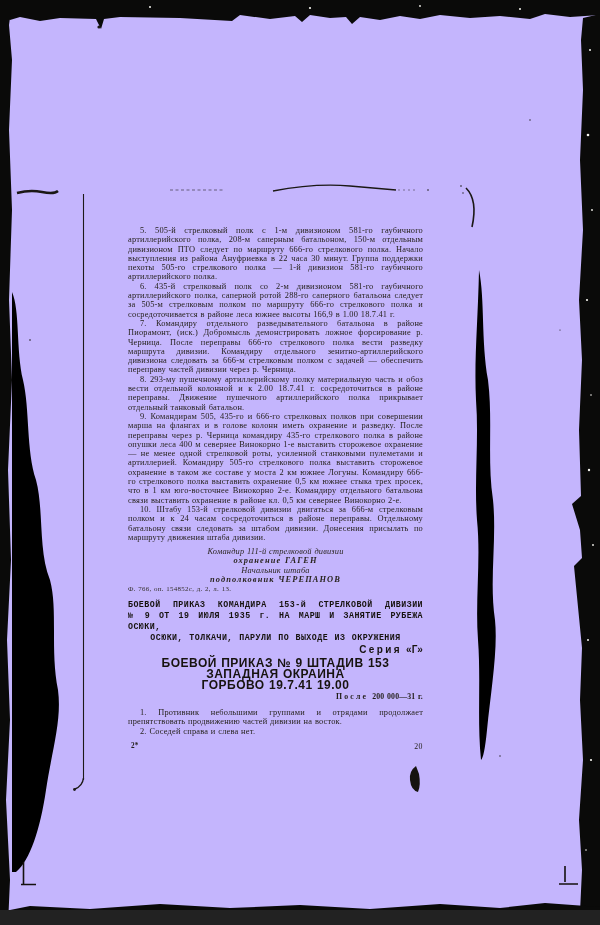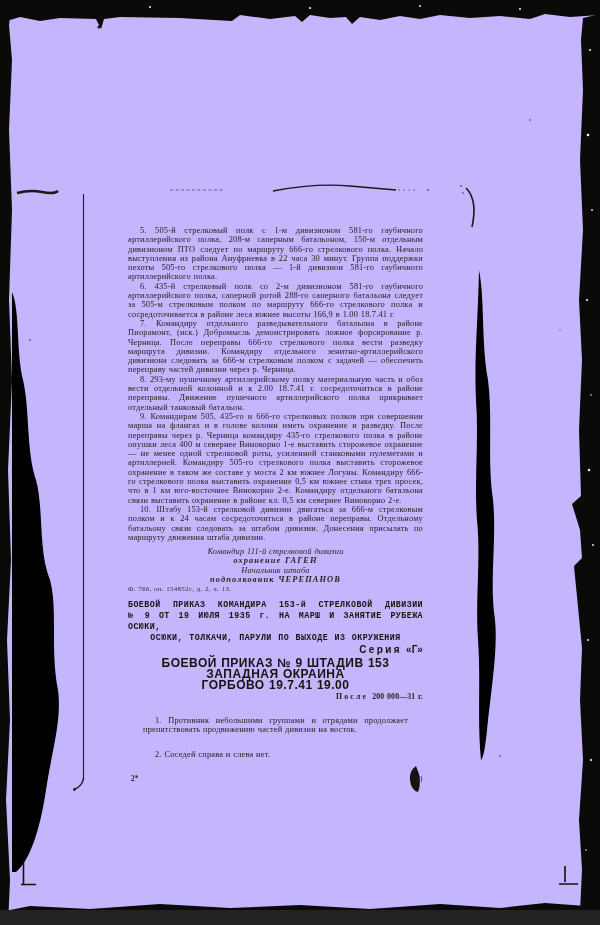--- a/index.html
+++ b/index.html
@@ -26,21 +26,21 @@
   .cline{text-align:center;text-align-last:center;}
   .rline{text-align:right;}
   .seriya{margin-top:2px;font-family:"Liberation Sans",sans-serif;font-weight:700;
     font-size:10px;line-height:9px;color:#17130f;}
   .seriya .spaced{letter-spacing:2.4px;margin-right:4px;}
   .order-sub{margin-top:4px;font-family:"Liberation Sans",sans-serif;font-weight:700;
     font-size:12px;line-height:10.8px;letter-spacing:.5px;color:#17130f;}
   .karta{margin-top:1px;font-size:7.8px;line-height:9px;font-weight:700;color:#221e19;}
   .karta .spaced{letter-spacing:2.2px;margin-right:4px;}
   .items{margin-top:7px;}
-  .items p{margin:15px;text-indent:12px;line-height:9.6px;}
+  .items p{margin:0;text-indent:12px;line-height:9.6px;}
   .footer-row{margin-top:5px;display:flex;justify-content:space-between;align-items:flex-start;}
   .print-mark{font-weight:700;font-size:7.2px;margin-left:3px;}
   .page-num{font-size:7.8px;letter-spacing:.5px;}
 </style>
 </head>
 <body>
 
 <div class="stage">
 
   <svg class="artifacts" width="600" height="925" viewBox="0 0 600 925" xmlns="http://www.w3.org/2000/svg">

